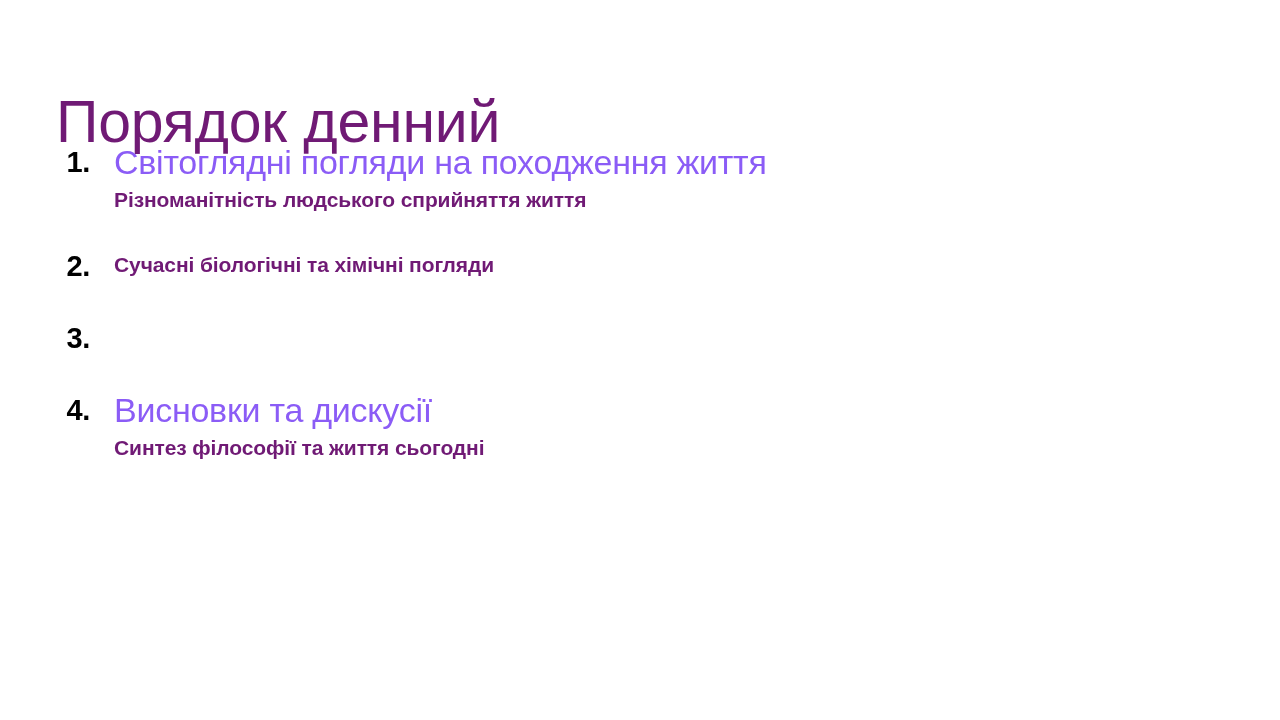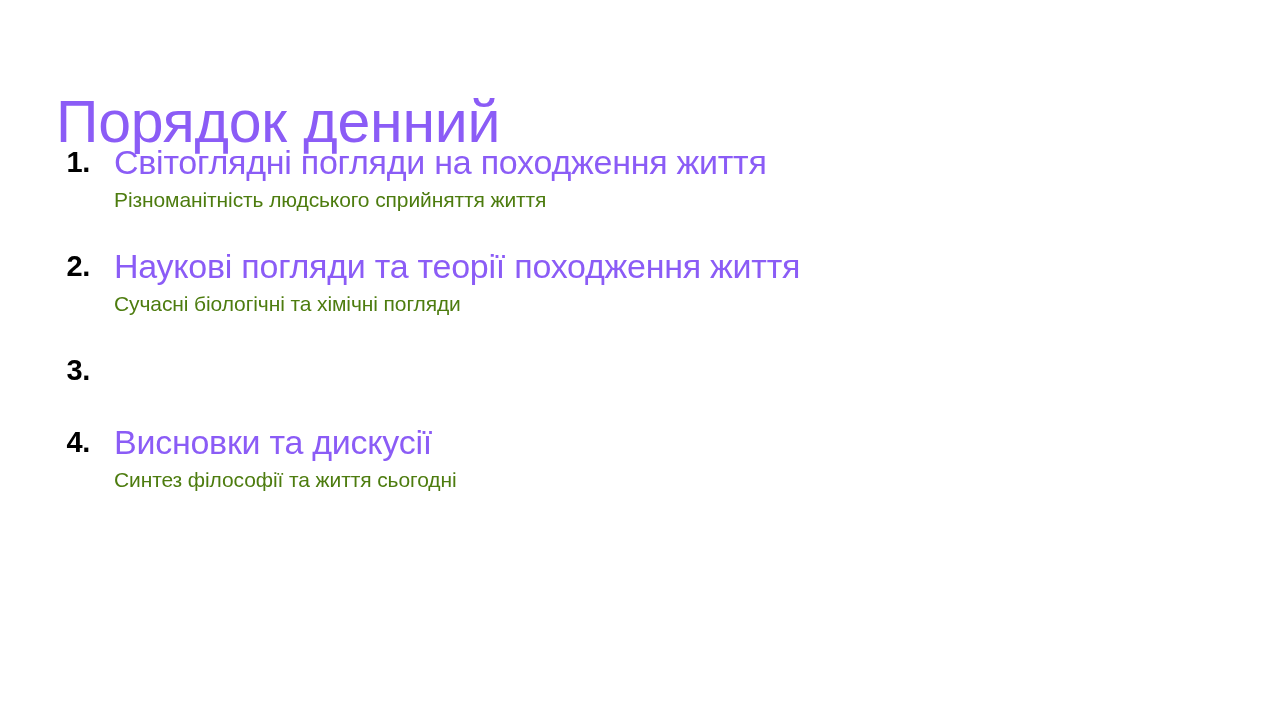--- a/index.html
+++ b/index.html
@@ -27,21 +27,21 @@
   
   .slide-title {
     position: absolute;
     left: 56px;
     top: 52px;
     width: 1160px;
     font-size: 59px;
     font-weight: 400;
     line-height: 1.02;
     letter-spacing: -0.2px;
-    color: #8b5cf6;
+    color: #701a75;
     white-space: nowrap;
   }
 
   
   .agenda-list {
     position: absolute;
     left: 56px;
     top: 143px;
     width: 1180px;
   }
@@ -77,23 +77,23 @@
     font-size: 34px;
     font-weight: 400;
     line-height: 39px;
     color: #8b5cf6;
     letter-spacing: -0.25px;
     white-space: nowrap;
   }
 
   .item-subtitle {
     font-size: 21px;
-    font-weight: 400;
+    font-weight: 700;
     line-height: 29px;
-    color: #4d7c0f;
+    color: #701a75;
     letter-spacing: -0.1px;
     margin-top: 3px;
     white-space: nowrap;
   }
 </style>
 </head>
 <body>
 
 <div class="slide">
 
@@ -105,21 +105,20 @@
       <div class="item-number">1.</div>
       <div class="item-body">
         <div class="item-heading">Світоглядні погляди на походження життя</div>
         <div class="item-subtitle">Різноманітність людського сприйняття життя</div>
       </div>
     </div>
 
     <div class="agenda-item">
       <div class="item-number">2.</div>
       <div class="item-body">
-        <div class="item-heading">Наукові погляди та теорії походження життя</div>
         <div class="item-subtitle">Сучасні біологічні та хімічні погляди</div>
       </div>
     </div>
 
     <div class="agenda-item">
       <div class="item-number">3.</div>
       <div class="item-body">
       </div>
     </div>
 

